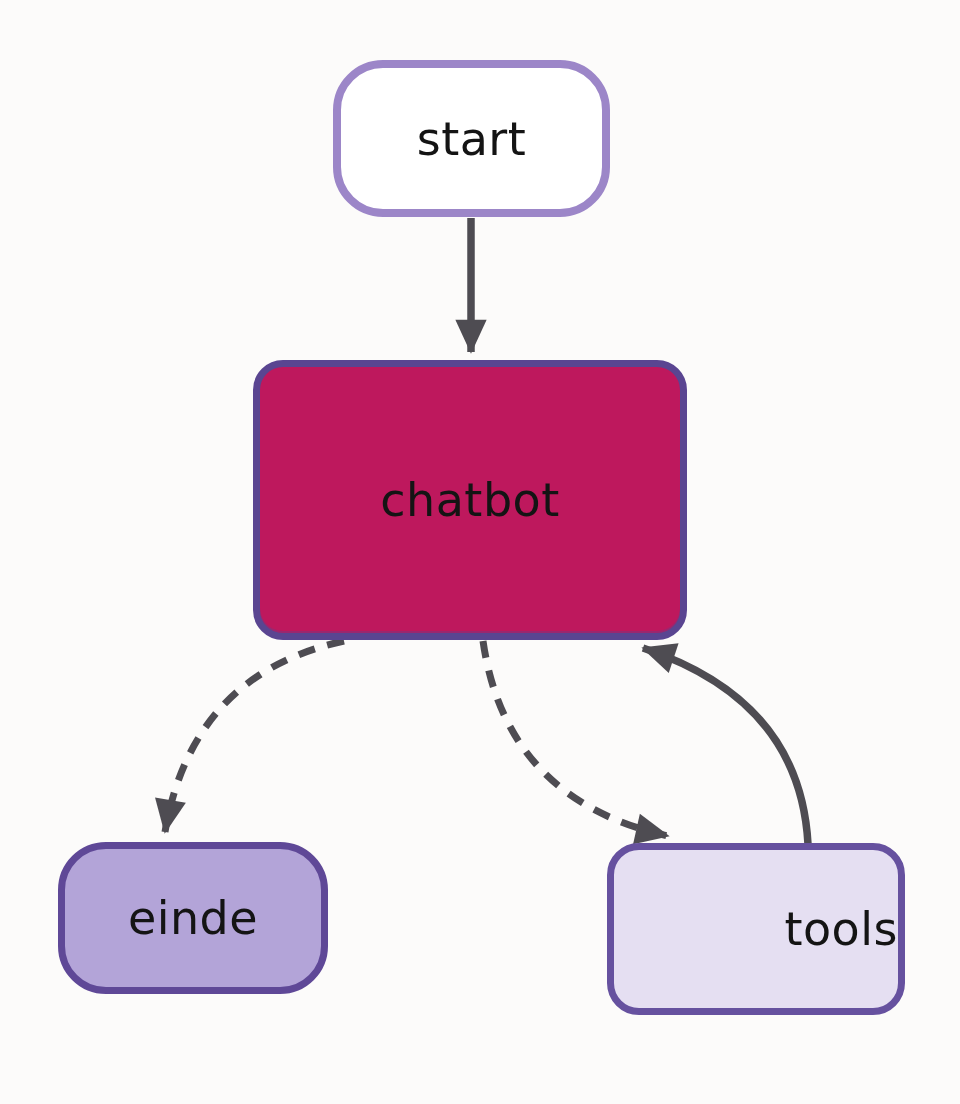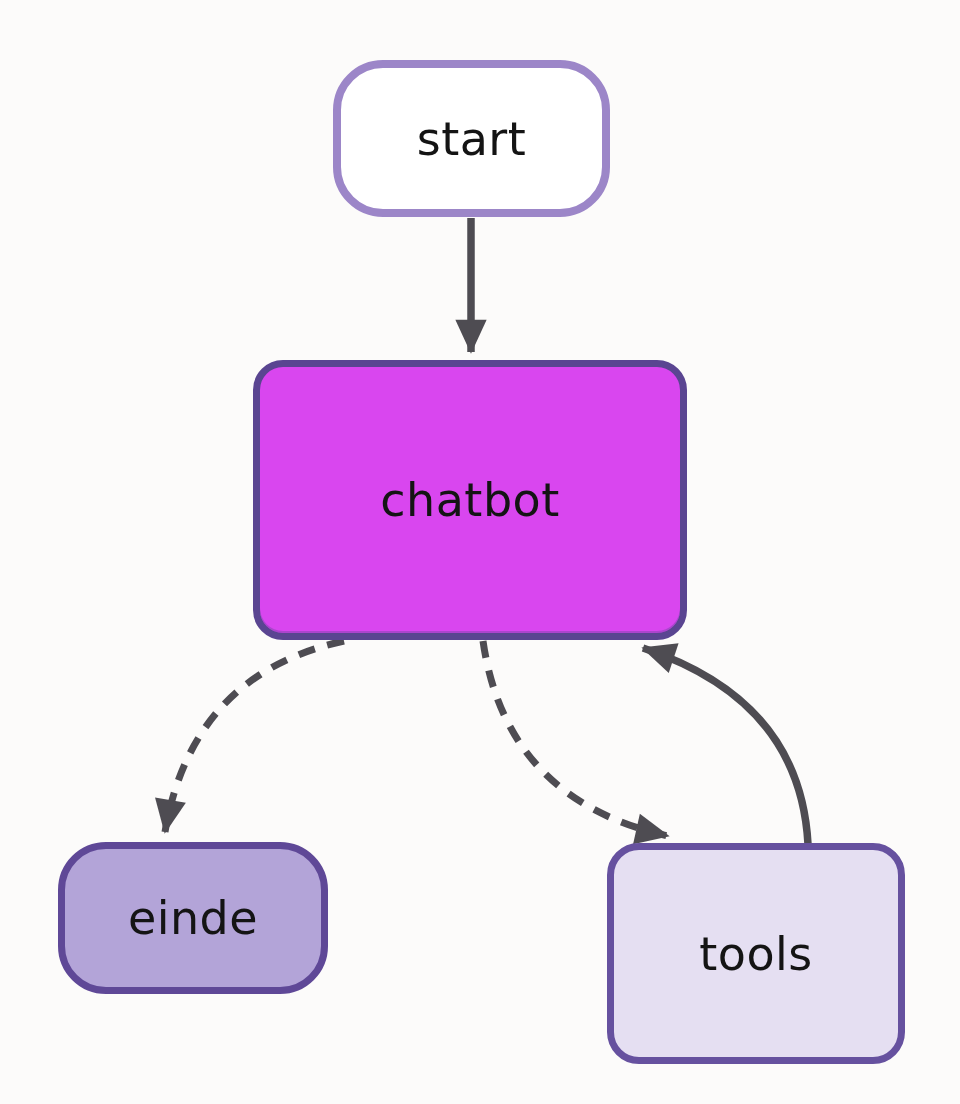--- a/index.html
+++ b/index.html
@@ -49,38 +49,39 @@
   .node-start {
     left: 333px; top: 60px;
     width: 277px; height: 157px;
     background: #ffffff;
     border: 8px solid #9c86c8;
     border-radius: 50px;
   }
   .node-chatbot {
     left: 253px; top: 360px;
     width: 434px; height: 280px;
-    background: #d946ef;
+    background: #be185d;
     border: 7px solid #5a4591;
     border-radius: 30px;
     box-shadow: inset 0 -2px 0 rgba(90,69,145,0.35);
   }
   .node-einde {
     left: 58px; top: 842px;
     width: 270px; height: 152px;
     background: #b3a4d8;
     border: 7px solid #5f4897;
     border-radius: 48px;
   }
   .node-tools {
     left: 607px; top: 843px;
-    width: 298px; height: 221px;
+    width: 298px; height: 172px;
     background: #e5dff2;
     border: 7px solid #66519f;
     border-radius: 32px;
+    justify-content: flex-end;
   }
   .node-label {
     user-select: none;
   }
 </style>
 </head>
 <body>
 
 <div class="canvas">
 

